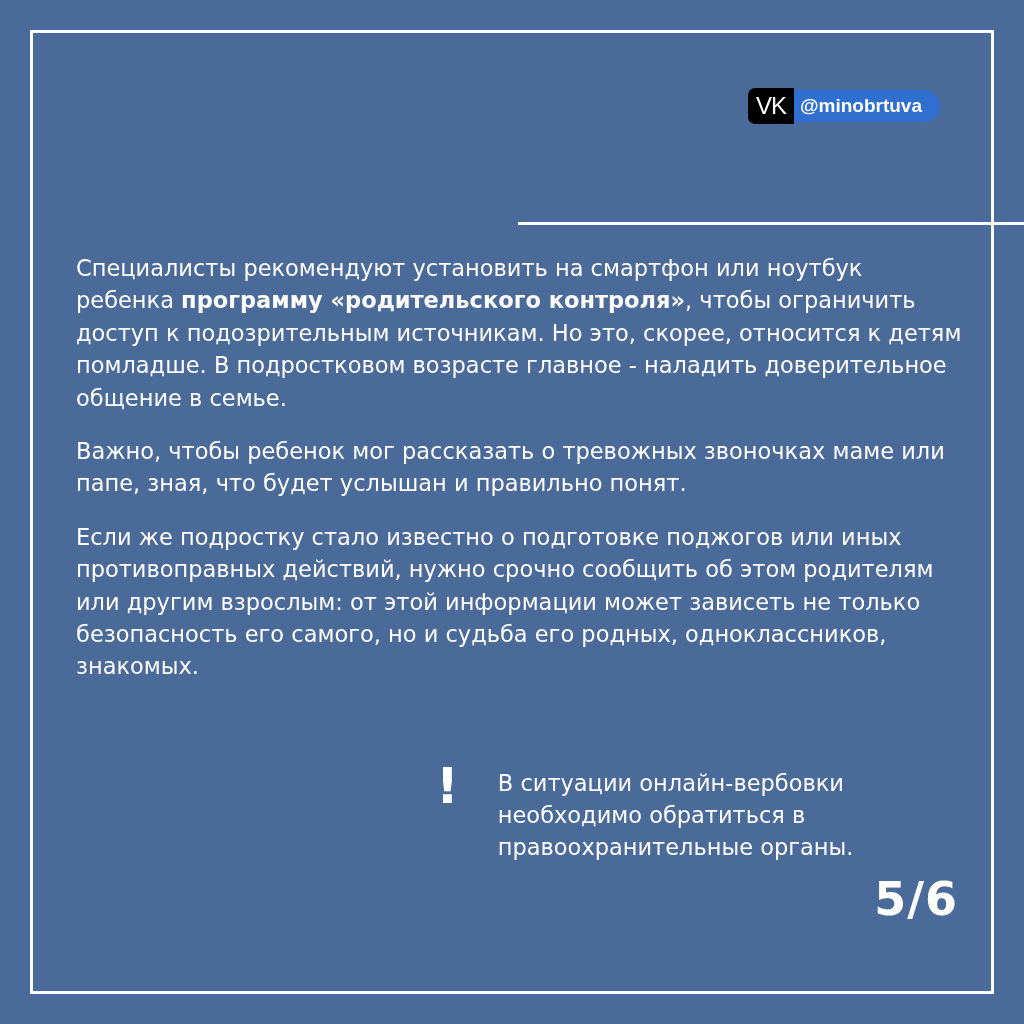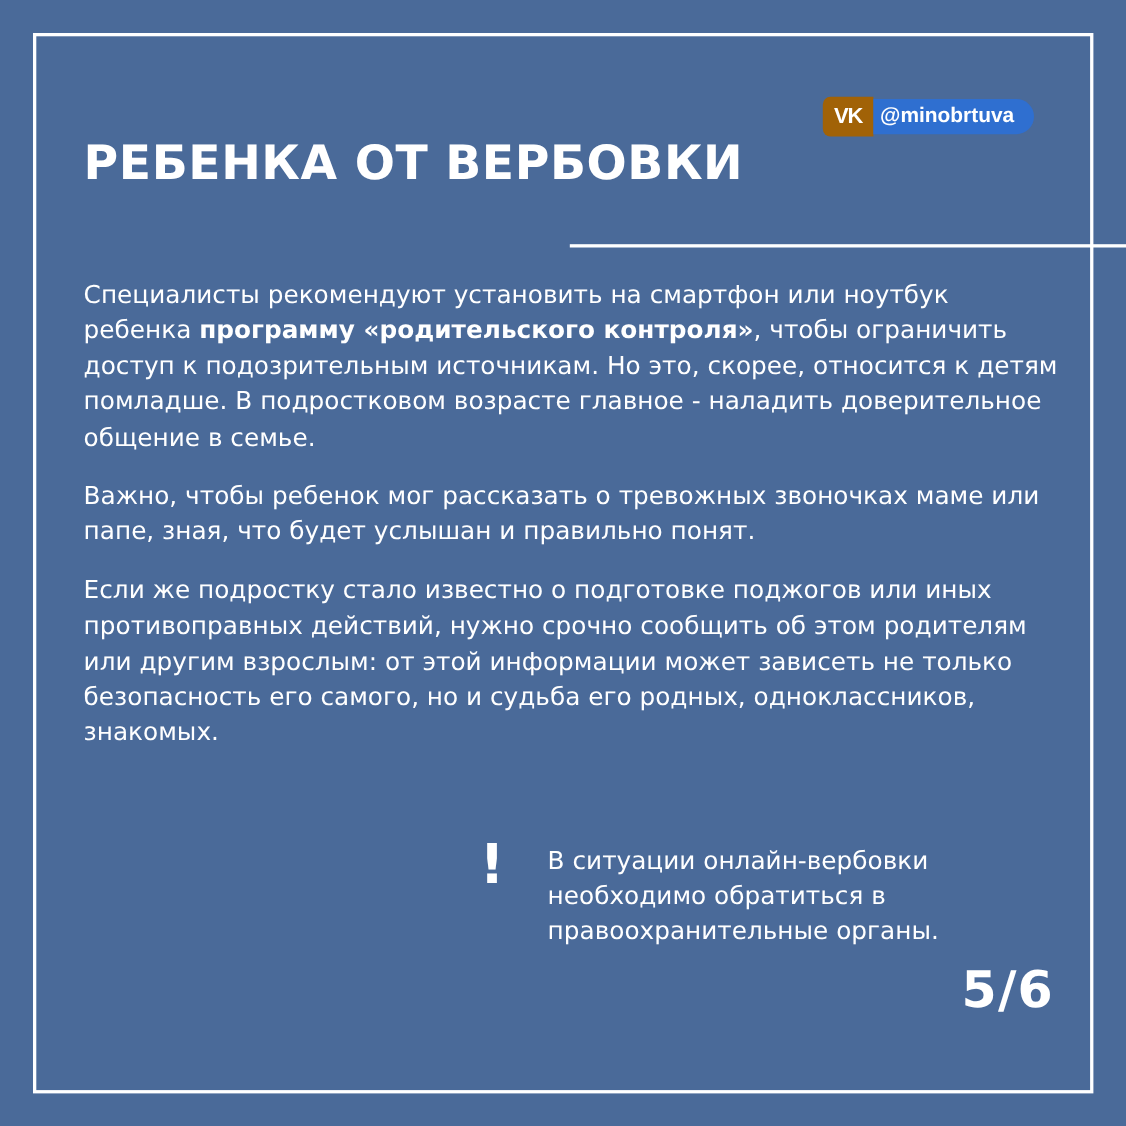--- a/index.html
+++ b/index.html
@@ -33,28 +33,28 @@
     right: 84px;
     top: 88px;
     display: flex;
     align-items: center;
     height: 36px;
     z-index: 5;
   }
   .vk-logo {
     width: 46px;
     height: 36px;
-    background: #a16207;
+    background: #000000;
     border-radius: 7px 0 0 7px;
     display: flex;
     align-items: center;
     justify-content: center;
     color: #ffffff;
-    font-weight: bold;
-    font-size: 20px;
+    font-weight: normal;
+    font-size: 24px;
     letter-spacing: -1px;
   }
   .vk-handle {
     height: 32px;
     background: #2f6fd0;
     border-radius: 0 18px 18px 0;
     display: flex;
     align-items: center;
     padding: 0 18px 0 6px;
     color: #ffffff;
@@ -154,21 +154,20 @@
 <div class="card">
 
   <div class="frame"></div>
 
   <div class="vk-badge">
     <div class="vk-logo">VK</div>
     <div class="vk-handle">@minobrtuva</div>
   </div>
 
   <div class="title">
-    <span class="title-line">РЕБЕНКА ОТ ВЕРБОВКИ</span>
   </div>
   <div class="title-rule"></div>
 
   <div class="body">
     <p class="para">
       <span>Специалисты рекомендуют установить на смартфон или ноутбук ребенка </span><b>программу «родительского контроля»</b><span>, чтобы ограничить доступ к подозрительным источникам. Но это, скорее, относится к детям помладше. В подростковом возрасте главное - наладить доверительное общение в семье.</span>
     </p>
     <p class="para">Важно, чтобы ребенок мог рассказать о тревожных звоночках маме или папе, зная, что будет услышан и правильно понят.</p>
     <p class="para">Если же подростку стало известно о подготовке поджогов или иных противоправных действий, нужно срочно сообщить об этом родителям или другим взрослым: от этой информации может зависеть не только безопасность его самого, но и судьба его родных, одноклассников, знакомых.</p>
   </div>

